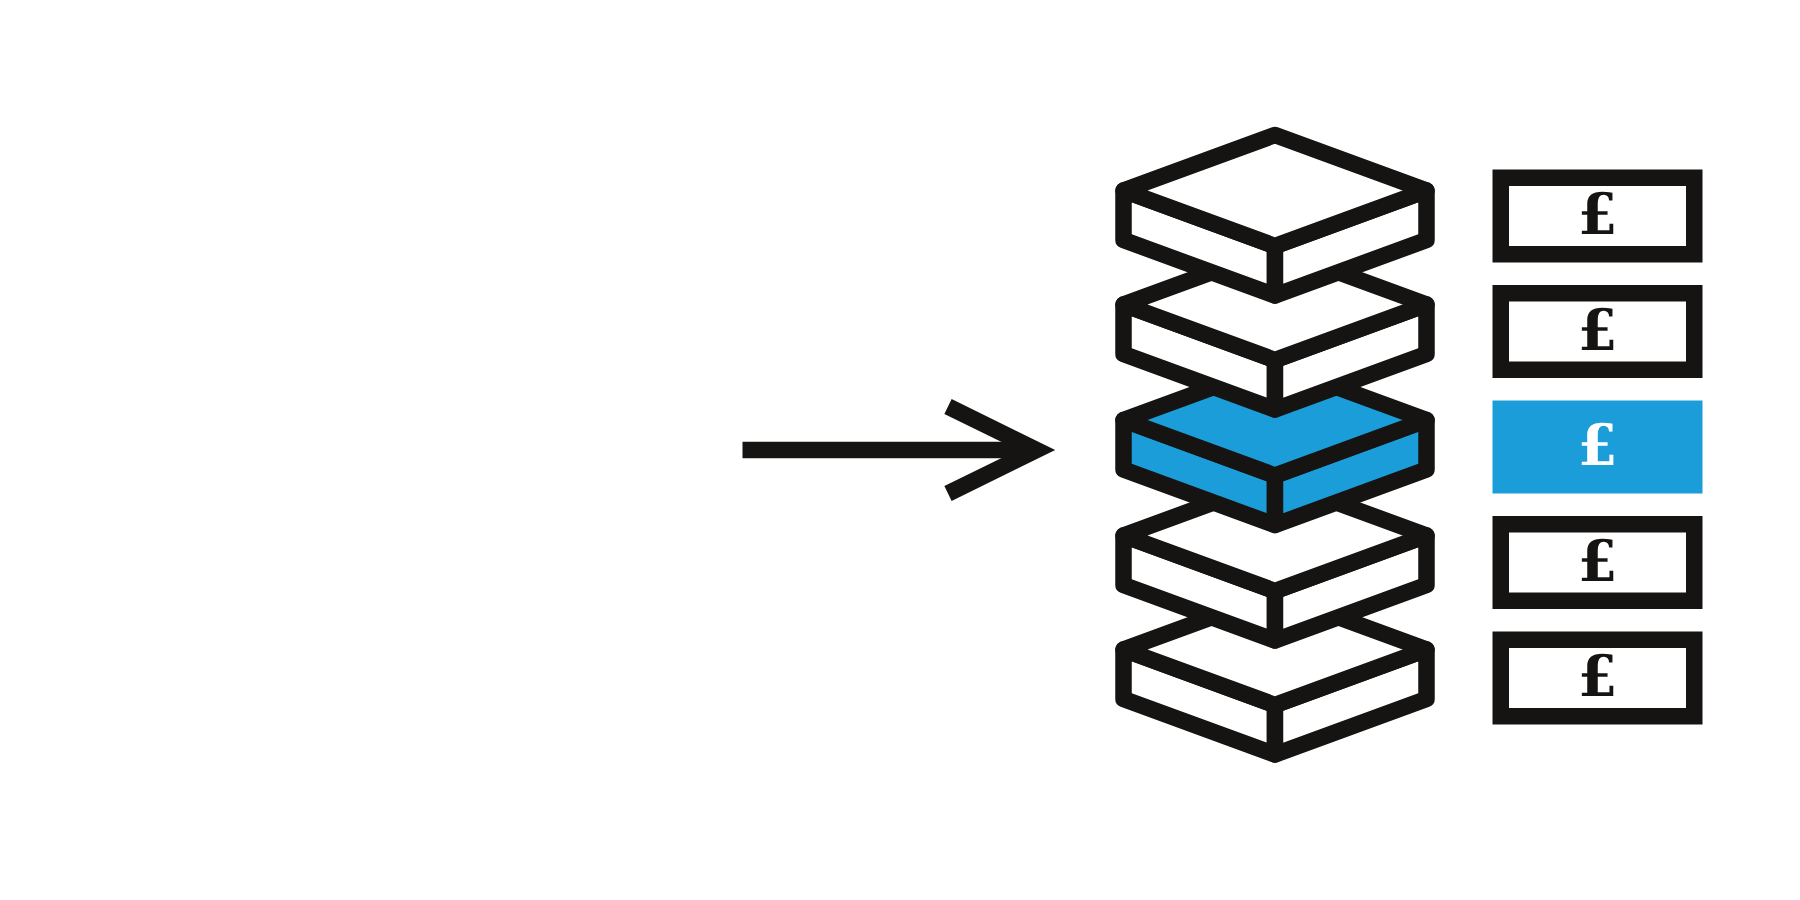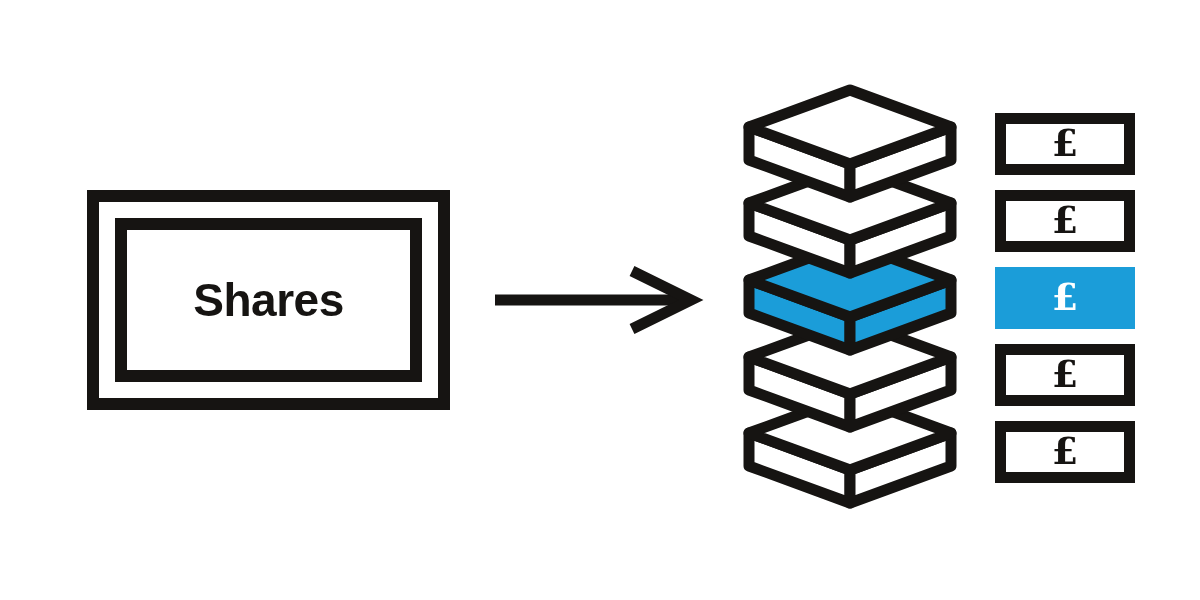--- a/index.html
+++ b/index.html
@@ -100,25 +100,20 @@
     border: none;
     background: var(--accent-blue);
   }
   .pound-note.blue .pound-symbol { color: var(--paper); }
 </style>
 </head>
 <body>
 
 <div class="canvas">
 
-  <div class="shares-outer">
-    <div class="shares-inner">
-      <span class="shares-label">Shares</span>
-    </div>
-  </div>
 
   <svg class="arrow-svg" viewBox="0 0 240 120" aria-hidden="true">
     <line class="arrow-stroke" x1="15" y1="60" x2="208" y2="60"></line>
     <polyline class="arrow-stroke" points="152,31 211,60 152,89"></polyline>
   </svg>
 
   <svg class="stack-svg" viewBox="0 0 240 450" aria-hidden="true">
     <g>
       <polygon class="slab-face" points="19,358 120,395 120,428 19,391"></polygon>
       <polygon class="slab-face" points="221,358 120,395 120,428 221,391"></polygon>

